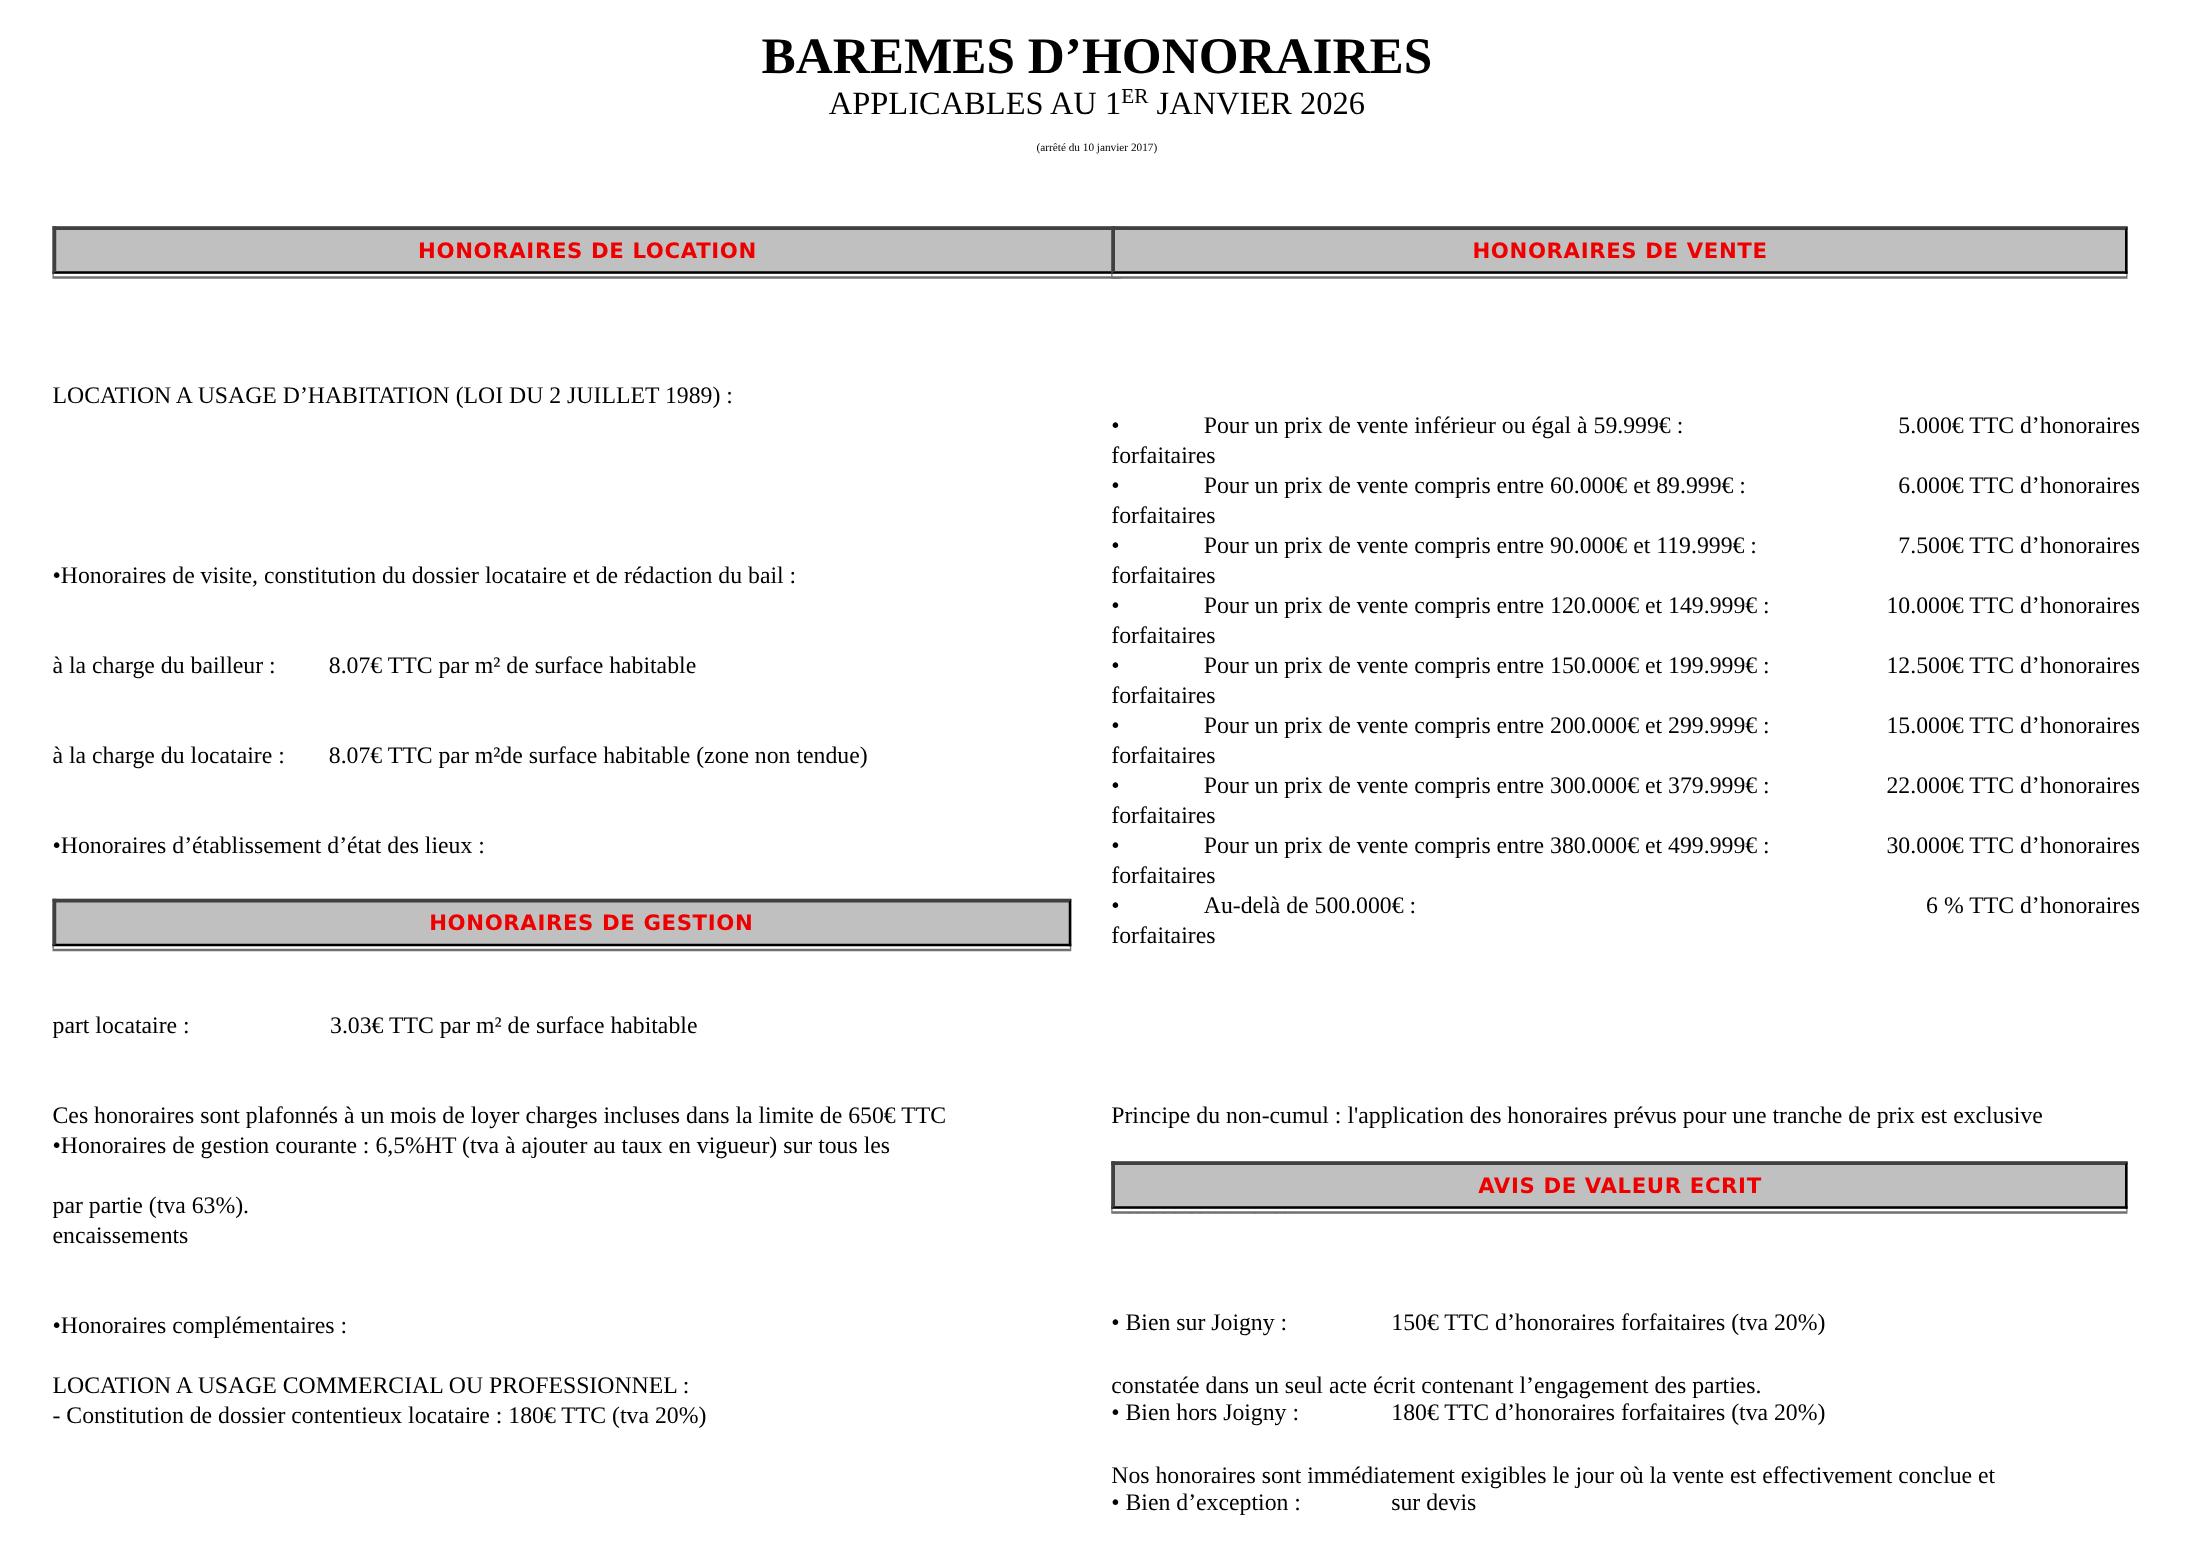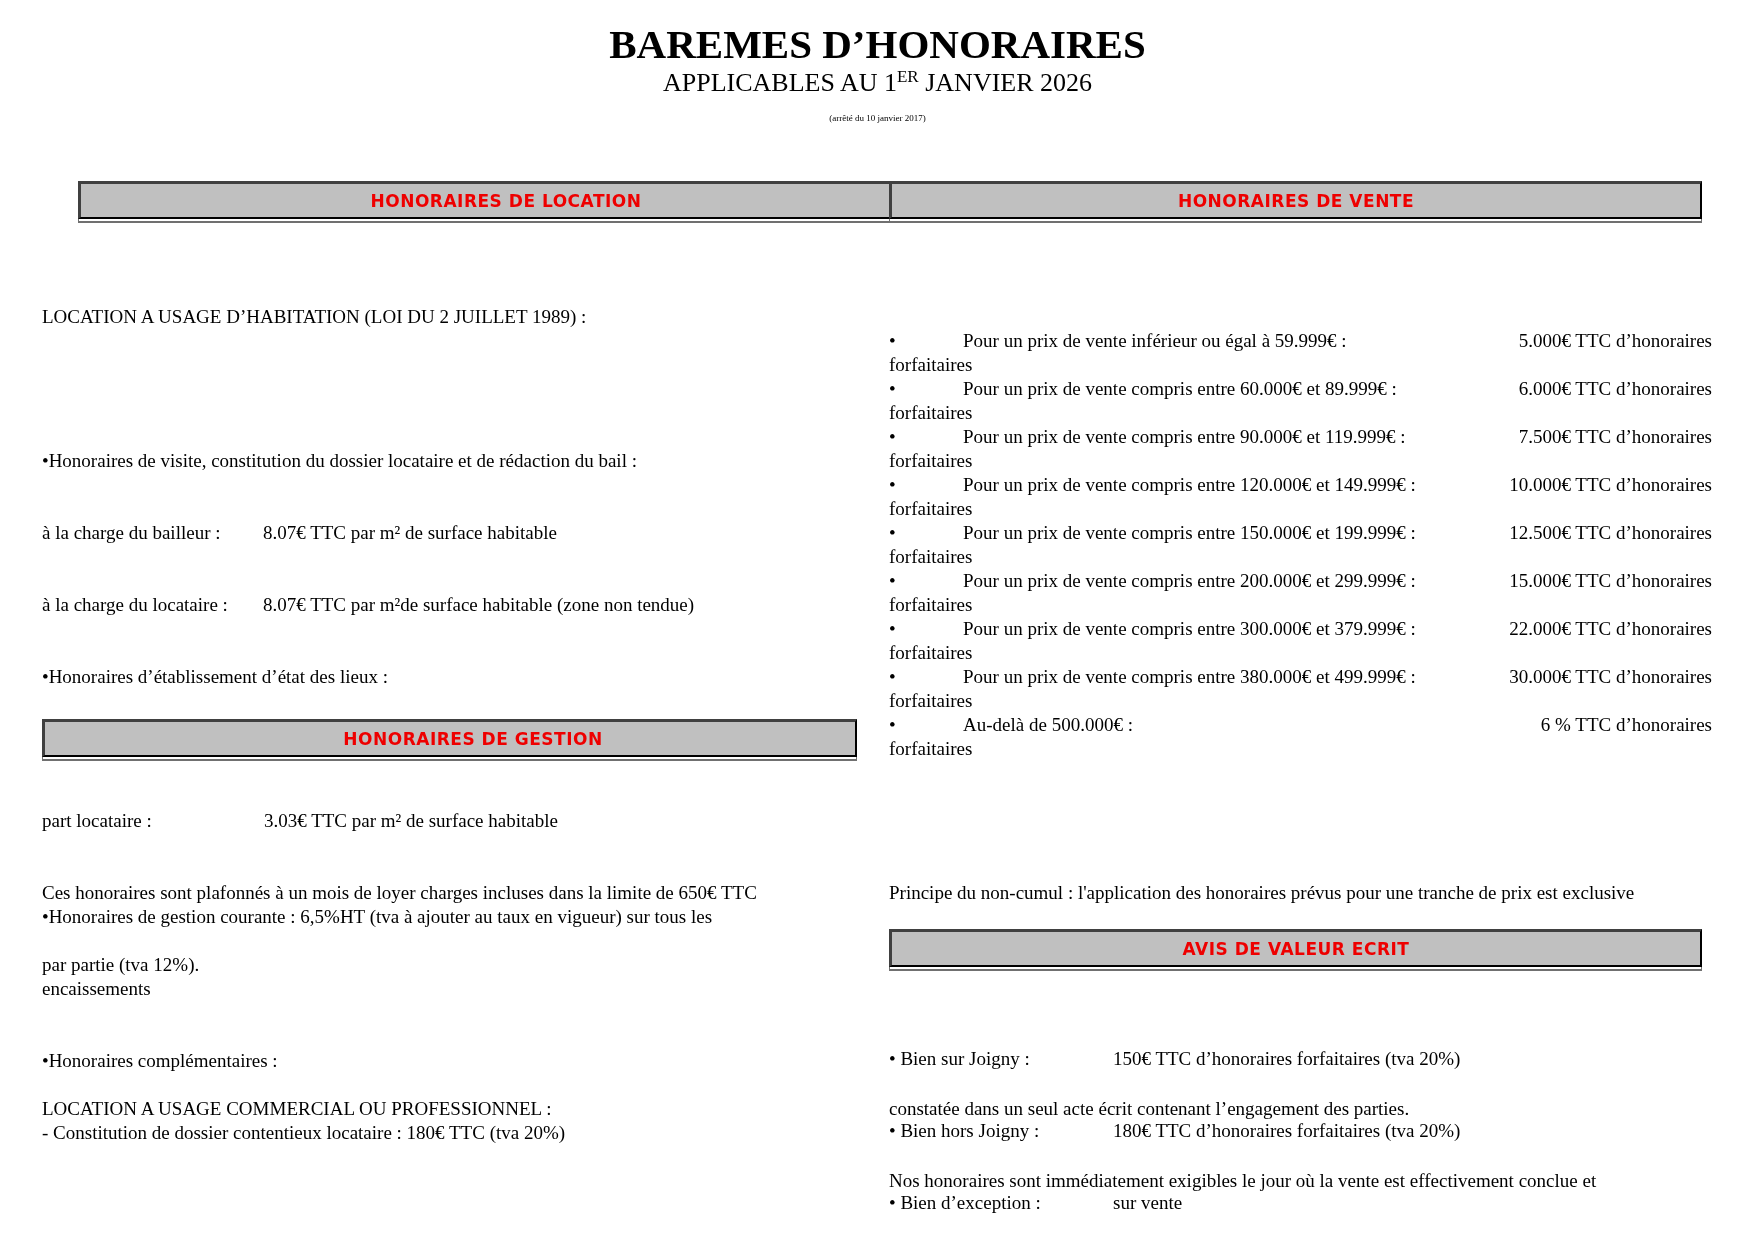--- a/index.html
+++ b/index.html
@@ -44,34 +44,34 @@
   .sale-row .cont { position: absolute; left: 0; top: 24px; white-space: nowrap; }
   .avis-lbl { display: inline-block; width: 224px; }
 </style>
 </head>
 <body>
 
 <div class="title">BAREMES D’HONORAIRES</div>
 <div class="subtitle"><span>APPLICABLES AU 1</span><sup>ER</sup><span> JANVIER 2026</span></div>
 <div class="note">(arrêté du 10 janvier 2017)</div>
 
-<div class="box" style="left:42px; top:181px; width:855px;margin-left:36px;">
+<div class="box" style="left:42px; top:181px; width:855px;">
   <span>HONORAIRES DE LOCATION</span>
 </div>
 <div class="text" style="left:42px; top:257px;">
   <div class="line">LOCATION A USAGE D’HABITATION (LOI DU 2 JUILLET 1989) :</div>
   <div class="line"></div>
   <div class="line">•Honoraires de visite, constitution du dossier locataire et de rédaction du bail :</div>
   <div class="line"><span class="tab1" style="width:221px">à la charge du bailleur :</span><span>8.07€ TTC par m² de surface habitable</span></div>
   <div class="line"><span class="tab1" style="width:221px">à la charge du locataire :</span><span>8.07€ TTC par m²de surface habitable (zone non tendue)</span></div>
   <div class="line">•Honoraires d’établissement d’état des lieux :</div>
   <div class="line"><span class="tab1">part bailleur :</span><span>3.03€ TTC par m² de surface habitable</span></div>
   <div class="line"><span class="tab1">part locataire :</span><span>3.03€ TTC par m² de surface habitable</span></div>
   <div class="line">Ces honoraires sont plafonnés à un mois de loyer charges incluses dans la limite de 650€ TTC</div>
-  <div class="line">par partie (tva 12%).</div>
+  <div class="line">par partie (tva 63%).</div>
   <div class="line"></div>
   <div class="line">LOCATION A USAGE COMMERCIAL OU PROFESSIONNEL :</div>
   <div class="line"></div>
   
   
   
   
 </div>
 
 <div class="box" style="left:42px; top:719px; width:815px;padding-left:46px;">
@@ -103,16 +103,16 @@
   <div class="line">Nos honoraires sont immédiatement exigibles le jour où la vente est effectivement conclue et</div>
   
 </div>
 
 <div class="box" style="left:889px; top:929px; width:813px;">
   <span>AVIS DE VALEUR ECRIT</span>
 </div>
 <div class="text" style="left:889px; top:999px;">
   <div class="line"><span class="avis-lbl">• Bien sur Joigny :</span><span>150€ TTC d’honoraires forfaitaires (tva 20%)</span></div>
   <div class="line"><span class="avis-lbl">• Bien hors Joigny :</span><span>180€ TTC d’honoraires forfaitaires (tva 20%)</span></div>
-  <div class="line"><span class="avis-lbl">• Bien d’exception :</span><span>sur vente</span></div>
+  <div class="line"><span class="avis-lbl">• Bien d’exception :</span><span>sur devis</span></div>
   
   
 </div>
 
 </body></html>

